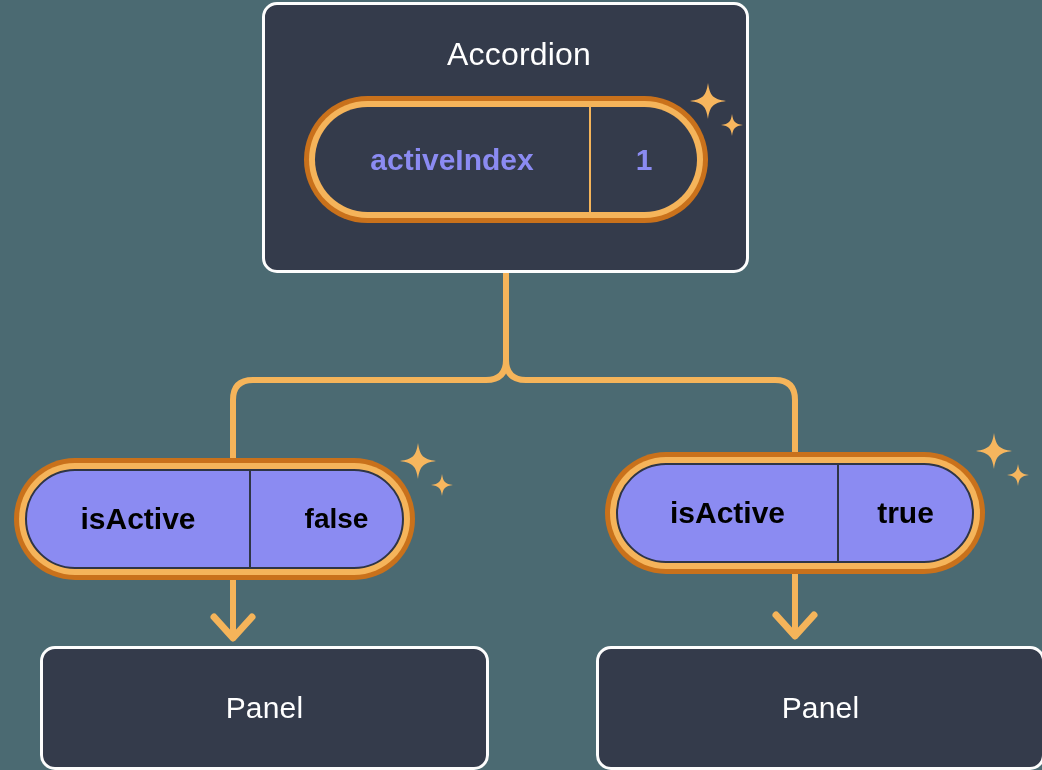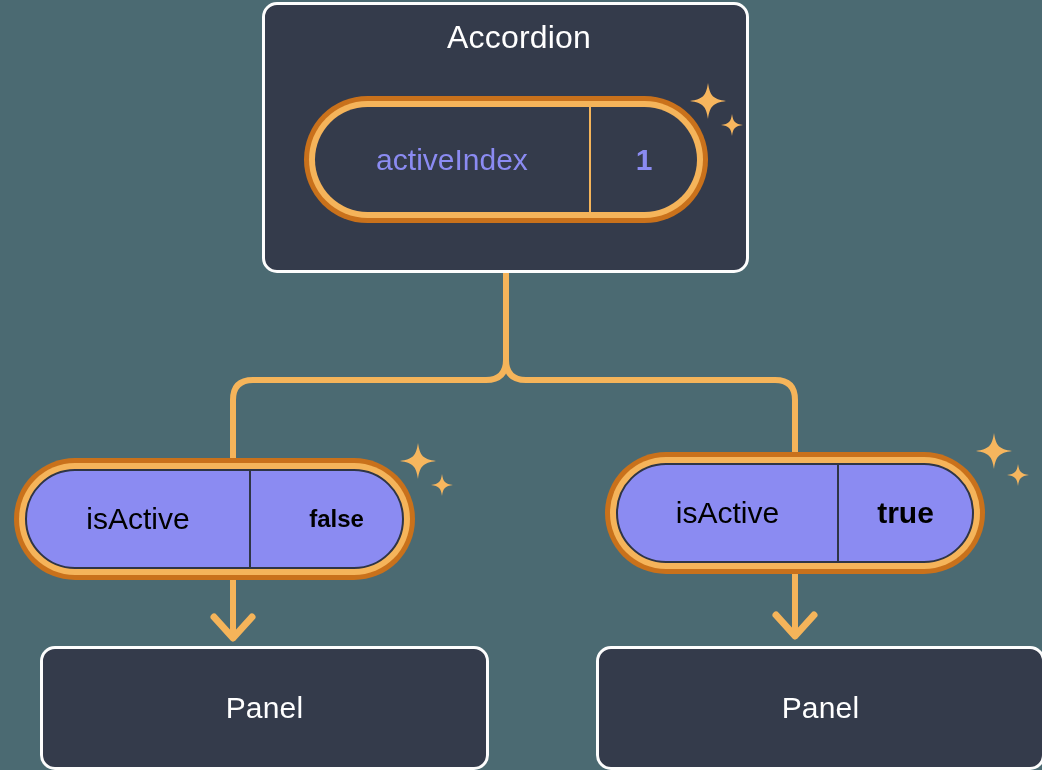--- a/index.html
+++ b/index.html
@@ -47,21 +47,21 @@
   }
 
   
   #accordion-box {
     left: 262px;
     top: 2px;
     width: 487px;
     height: 271px;
   }
   #accordion-box .comp-title {
-    margin-top: 14px;
+    margin-top: 31px;
     padding-left: 27px;
   }
 
   
   .panel-box {
     top: 646px;
     width: 449px;
     height: 124px;
     display: flex;
     align-items: center;
@@ -99,21 +99,21 @@
     align-items: stretch;
     overflow: hidden;
   }
   .pill-cell {
     display: flex;
     align-items: center;
     justify-content: center;
     box-sizing: border-box;
   }
   .pill-key {
-    font-weight: 400;
+    font-weight: 700;
   }
   .pill-val {
     font-weight: bold;
   }
 
   
   .pill-dark .pill-inner {
     background: #343b4b;
     border: 0;
   }
@@ -149,21 +149,21 @@
   #pill-active-index .pill-val { flex: 1;       font-size: 30px; }
 
   
   #pill-is-active-false {
     left: 14px;
     top: 458px;
     width: 401px;
     height: 122px;
   }
   #pill-is-active-false .pill-key { width: 222px; font-size: 30px; }
-  #pill-is-active-false .pill-val { flex: 1;       font-size: 24px; padding-left: 20px; }
+  #pill-is-active-false .pill-val { flex: 1;       font-size: 28px; padding-left: 20px; }
 
   
   #pill-is-active-true {
     left: 605px;
     top: 452px;
     width: 380px;
     height: 122px;
   }
   #pill-is-active-true .pill-key { width: 219px; font-size: 30px; }
   #pill-is-active-true .pill-val { flex: 1;       font-size: 30px; }

